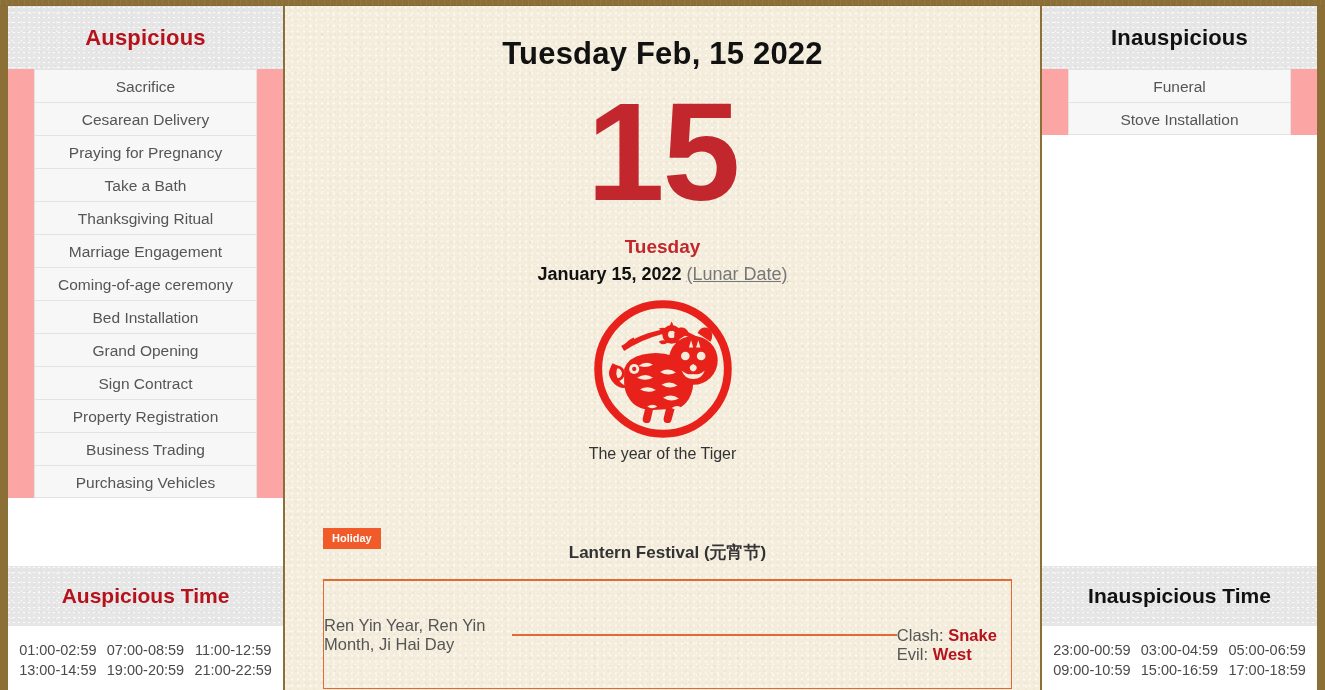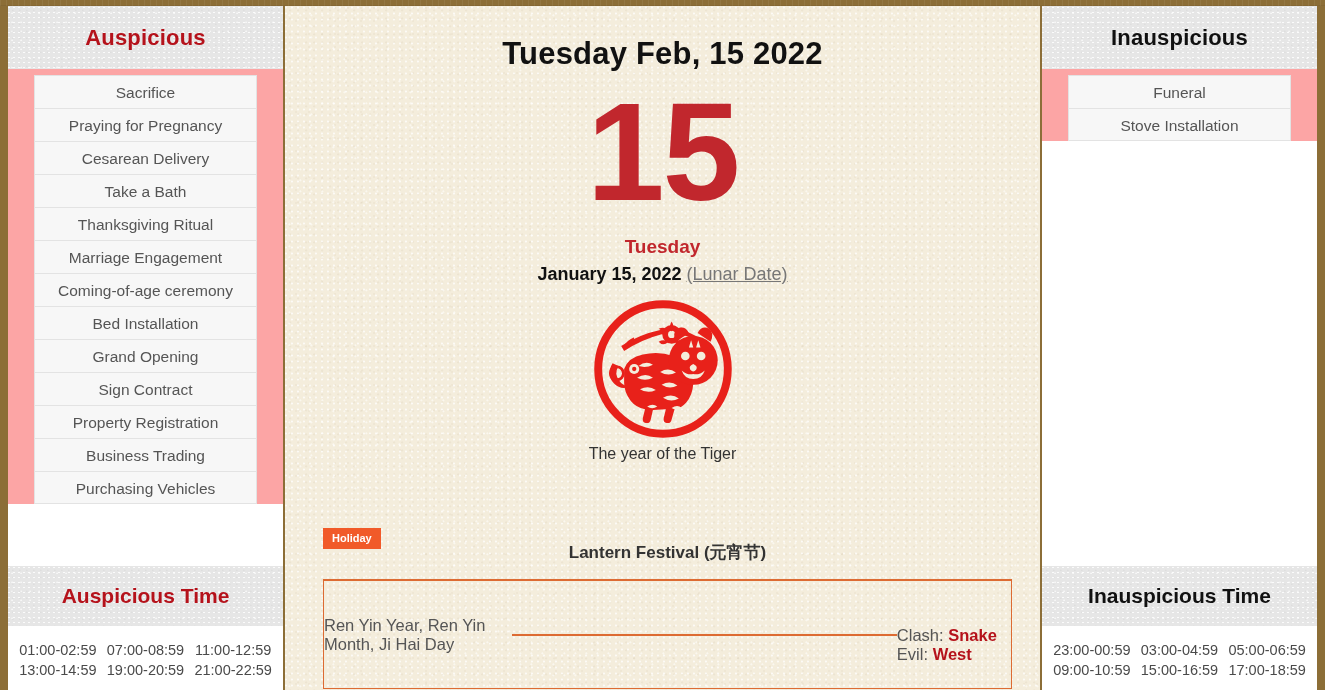--- a/index.html
+++ b/index.html
@@ -56,21 +56,20 @@
     font-size: 22px;
     font-weight: bold;
     letter-spacing: 0.2px;
   }
   .panel-header.red   { color: #b5121b; }
   .panel-header.black { color: #111111; }
 
   .panel-list {
     list-style: none;
     padding: 0 26px;
-    margin-top: 6px;
   }
   .panel-list li {
     height: 33px;
     line-height: 33px;
     text-align: center;
     font-size: 15.5px;
     color: #555555;
     background: #f7f7f7;
     border: 1px solid #e3e3e3;
     border-bottom: none;
@@ -236,22 +235,22 @@
 </head>
 <body>
 
 <div class="page">
 
   <div class="side-panel left">
     <div class="panel-header red">Auspicious</div>
 
     <ul class="panel-list">
       <li>Sacrifice</li>
+      <li>Cesarean Delivery</li>
       <li>Praying for Pregnancy</li>
-      <li>Cesarean Delivery</li>
       <li>Take a Bath</li>
       <li>Thanksgiving Ritual</li>
       <li>Marriage Engagement</li>
       <li>Coming-of-age ceremony</li>
       <li>Bed Installation</li>
       <li>Grand Opening</li>
       <li>Sign Contract</li>
       <li>Property Registration</li>
       <li>Business Trading</li>
       <li>Purchasing Vehicles</li>

